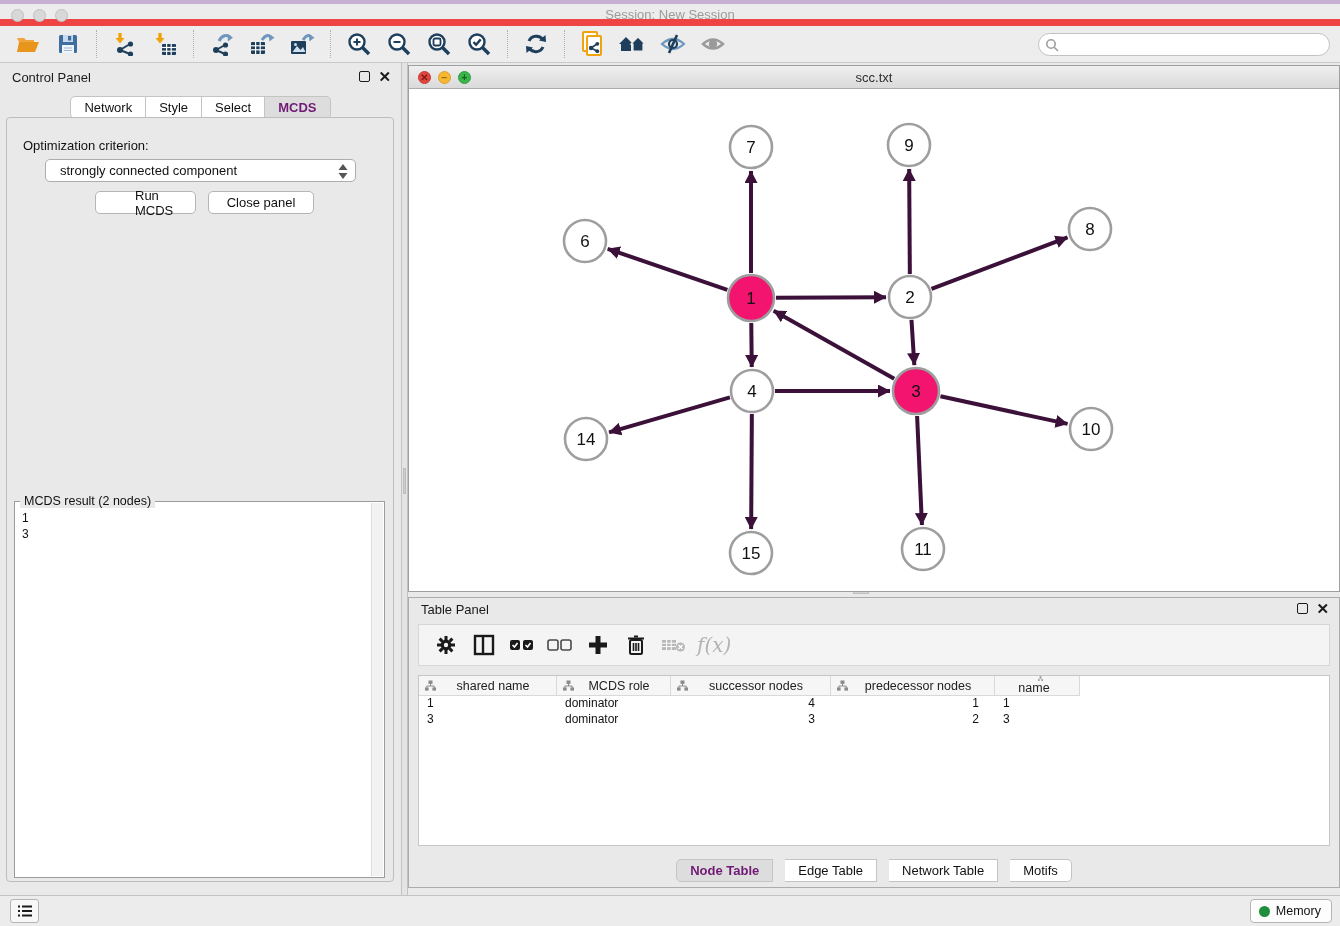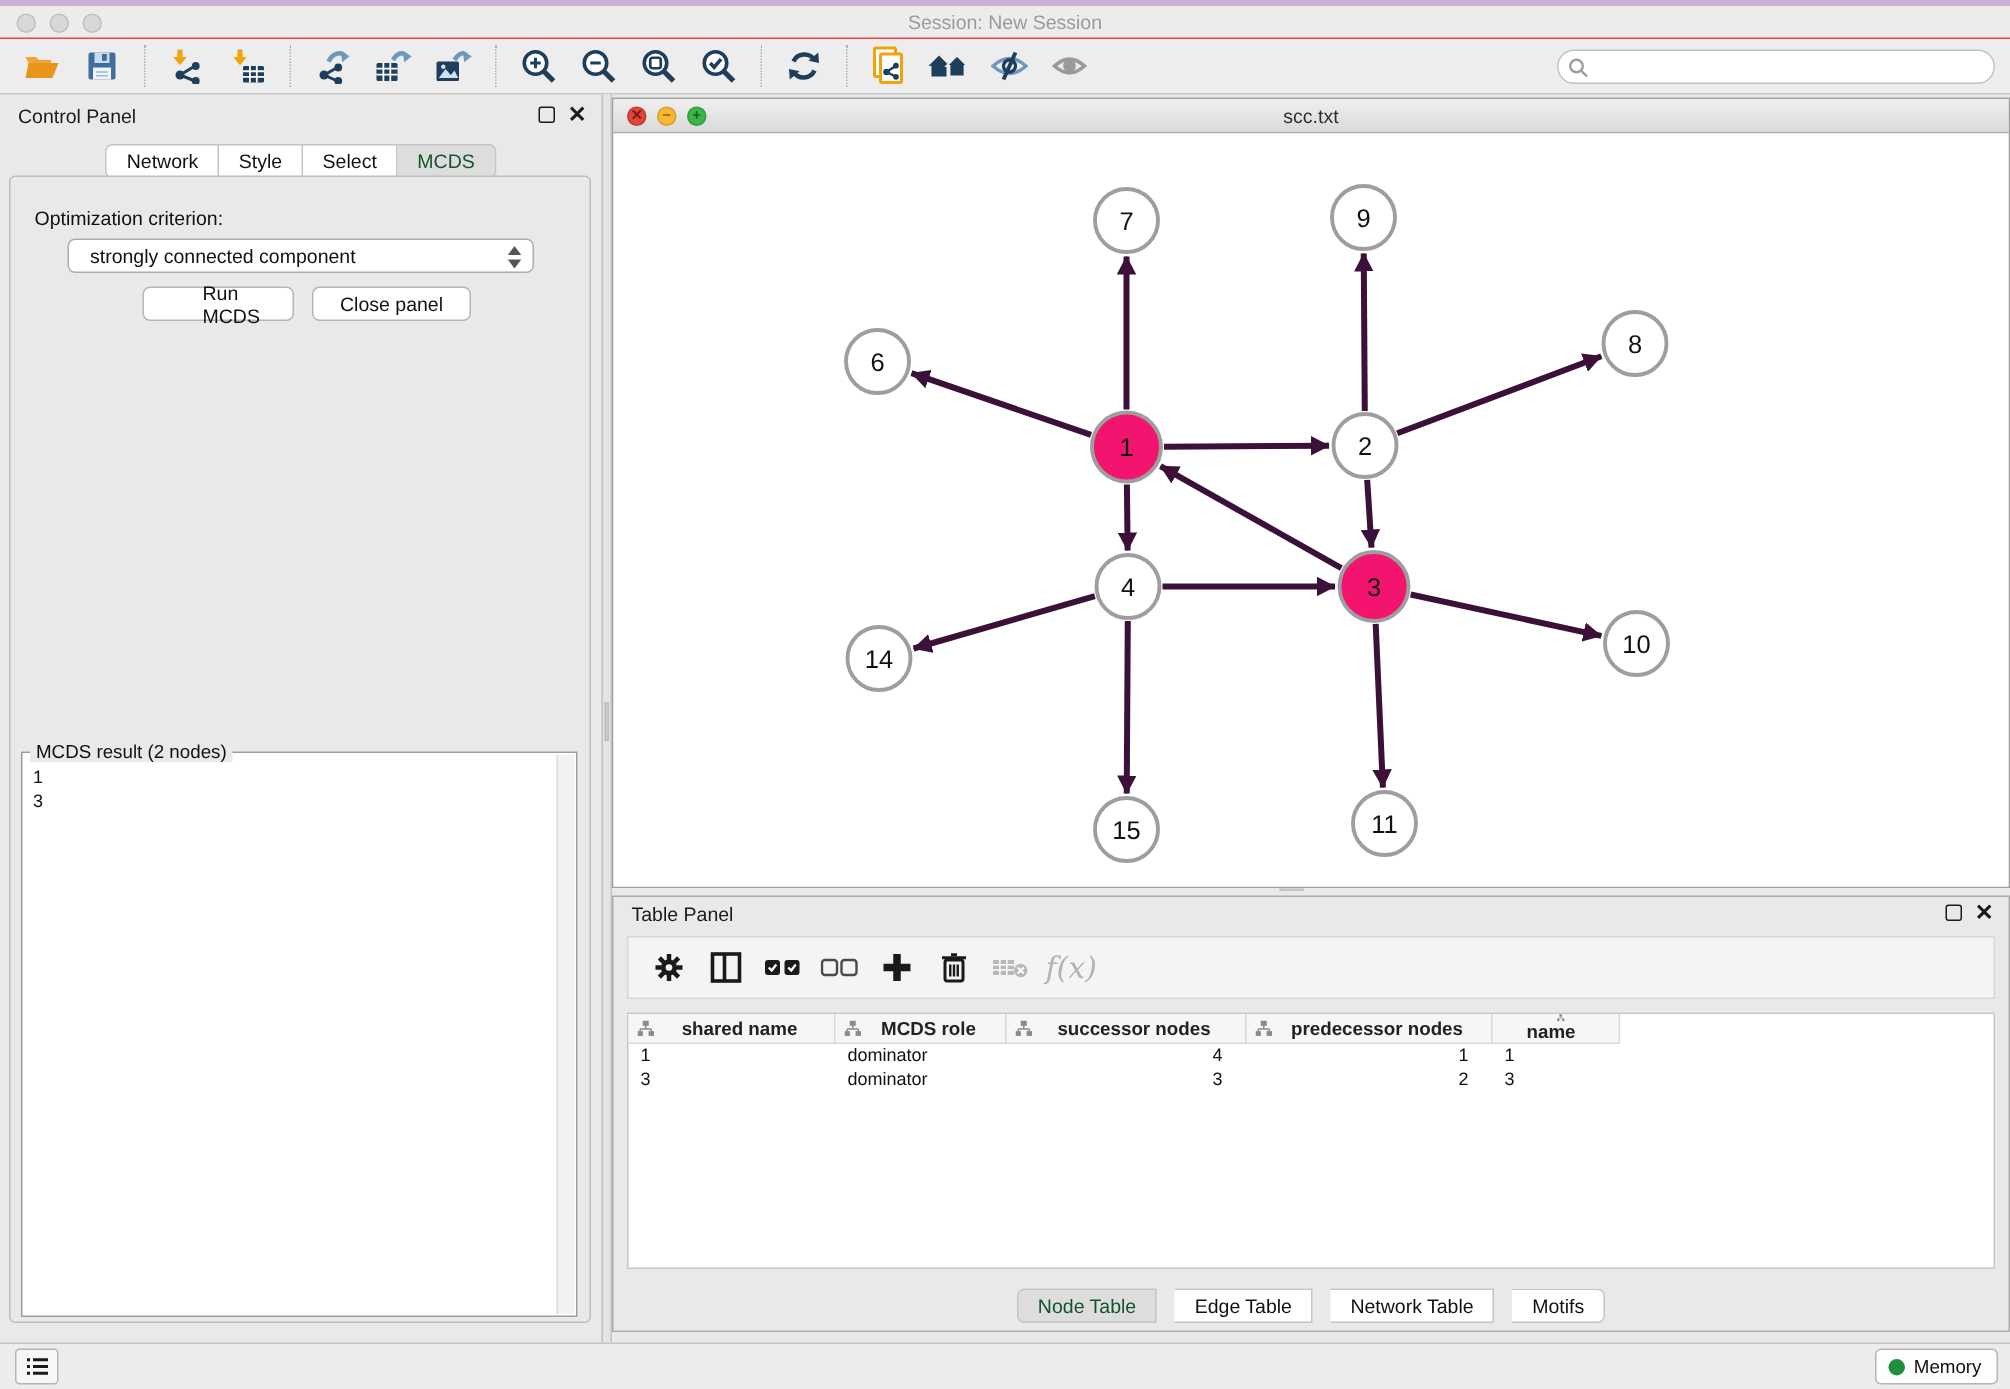--- a/index.html
+++ b/index.html
@@ -1,20 +1,20 @@
 <!DOCTYPE html>
 <html><head>
 <meta charset="utf-8">
 <style>
   * { margin:0; padding:0; box-sizing:border-box; }
   html,body { width:1340px; height:926px; overflow:hidden; }
   body { font-family:"Liberation Sans", sans-serif; background:#E9E9E9; position:relative; }
 
   
-  #titlebar { position:absolute; left:0; top:0; width:1340px; height:26px; background:#ECECEC; border-bottom:1px solid #ef4444; }
+  #titlebar { position:absolute; left:0; top:0; width:1340px; height:26px; background:#ECECEC; border-bottom:7px solid #ef4444; }
   #titlebar .lavender { position:absolute; left:0; top:0; width:100%; height:4px; background:#C8AFD4; }
   #titlebar .title { position:absolute; left:0; right:0; top:7px; text-align:center; font-size:13px; color:#9B9B9B; }
   .tl-dot { position:absolute; top:9px; width:13px; height:13px; border-radius:50%; background:#D8D8D8; border:1px solid #C0C0C0; }
 
   
   #toolbar { position:absolute; left:0; top:26px; width:1340px; height:37px; background:#EDEDED; border-bottom:1px solid #C9C9C9; display:flex; align-items:center; padding-left:8px; }
   .tb-icon { width:30px; height:30px; display:flex; align-items:center; justify-content:center; margin:0 5px; }
   .tb-sep { width:1px; height:28px; border-left:1px dotted #AFAFAF; margin:0 8px; }
   #search-wrap { position:absolute; right:10px; top:7px; }
   #search-input { width:292px; height:23px; border:1px solid #C2C2C2; border-radius:12px; background:#fff; padding-left:24px; font-size:12px; outline:none; }
@@ -24,21 +24,21 @@
   #control-panel { position:absolute; left:0; top:65px; width:401px; height:818px; background:#E9E9E9; }
   #cp-header { position:absolute; left:0; top:0; width:100%; height:26px; }
   #cp-title { position:absolute; left:12px; top:5px; font-size:13px; color:#1a1a1a; }
   .win-btns { position:absolute; right:10px; top:6px; display:flex; gap:8px; align-items:center; }
   .float-btn { width:11px; height:11px; border:1.7px solid #1a1a1a; border-radius:2px; display:inline-block; }
   .close-btn { font-size:15px; font-weight:bold; color:#1a1a1a; line-height:11px; }
   #cp-tabs { position:absolute; left:0; top:31px; width:100%; display:flex; justify-content:center; }
   .seg-tab { font-size:13px; padding:3px 13px; background:#fff; border:1px solid #C4C4C4; border-left:none; color:#111; }
   .seg-tab:first-child { border-left:1px solid #C4C4C4; border-radius:5px 0 0 5px; }
   .seg-tab:last-child { border-radius:0 5px 5px 0; }
-  .seg-tab.active { background:#DDDDDD; color:#14532d; }
+  .seg-tab.active { background:#DDDDDD; color:#701a75;font-weight:bold; }
   #cp-box { position:absolute; left:6px; top:52px; width:388px; height:765px; border:1px solid #BDBDBD; border-radius:4px; background:#E9E9E9; }
   #opt-label { position:absolute; left:16px; width:100%; top:20px; text-align:left; font-size:13px; color:#111; }
   #opt-select { position:absolute; left:38px; top:41px; width:311px; height:23px; background:#fff; border:1px solid #ADADAD; border-radius:5px; font-size:13px; color:#111; display:flex; align-items:center; padding-left:14px; }
   #opt-select .stepper { position:absolute; right:6px; top:3px; }
   .cp-btn { position:absolute; top:73px; height:23px; background:#fff; border:1px solid #B5B5B5; border-radius:5px; font-size:13px; color:#111; display:flex; align-items:center; justify-content:center; }
   #run-btn { left:88px; width:101px;padding-left:39px; }
   #close-panel-btn { left:201px; width:106px; }
   #mcds-fieldset { position:absolute; left:7px; top:383px; width:371px; height:377px; border:1px solid #9C9C9C; background:#fff; }
   #mcds-legend { position:absolute; top:-8px; left:5px; background:#E9E9E9; padding:0 4px; font-size:12.5px; color:#111; }
   #mcds-lines { position:absolute; left:0; top:4px; right:14px; bottom:2px; padding:4px 7px; font-size:12px; line-height:16px; color:#111; overflow:hidden; }
@@ -57,21 +57,21 @@
   #net-canvas { position:absolute; left:0; top:23px; width:930px; height:502px; background:#fff; }
   #graph-svg { width:100%; height:100%; }
 
   
   #table-panel { position:absolute; left:408px; top:597px; width:932px; height:291px; background:#E9E9E9; border:1px solid #ACACAC; }
   #tp-title { position:absolute; left:12px; top:4px; font-size:13px; color:#1a1a1a; }
   #tp-toolbar { position:absolute; left:9px; right:9px; top:26px; height:42px; background:#F4F4F4; border:1px solid #D6D6D6; display:flex; align-items:center; padding-left:8px; }
   .tp-icon { width:32px; height:30px; display:flex; align-items:center; justify-content:center; margin:0 3px; }
   #fx-label { font-size:20px; font-style:italic; font-family:"DejaVu Serif", serif; color:#B3B3B3; margin-left:4px; }
   #data-table { position:absolute; left:9px; right:9px; top:77px; height:171px; background:#fff; border:1px solid #C6C6C6; }
-  #table-header { display:flex; height:20px; background:#F6F6F6; border-bottom:1px solid #D9D9D9; width:661px;font-weight:bold; }
+  #table-header { display:flex; height:20px; background:#F6F6F6; border-bottom:1px solid #D9D9D9; width:661px; }
   .th-cell { display:flex; align-items:center; border-right:1px solid #D9D9D9; font-size:12.5px; color:#222; position:relative; }
   .th-cell .tree-ico { margin-left:6px; }
   .th-cell .th-label { flex:1; text-align:center; padding-right:6px; }
   .t-row { display:flex; height:16px; font-size:12px; color:#111; }
   .t-cell { overflow:hidden; white-space:nowrap; }
   .t-cell.left { padding-left:8px; text-align:left; }
   .t-cell.right { padding-right:16px; text-align:right; }
   #tp-tabs { position:absolute; left:0; right:0; top:261px; display:flex; justify-content:center;gap:12px; }
 
   

